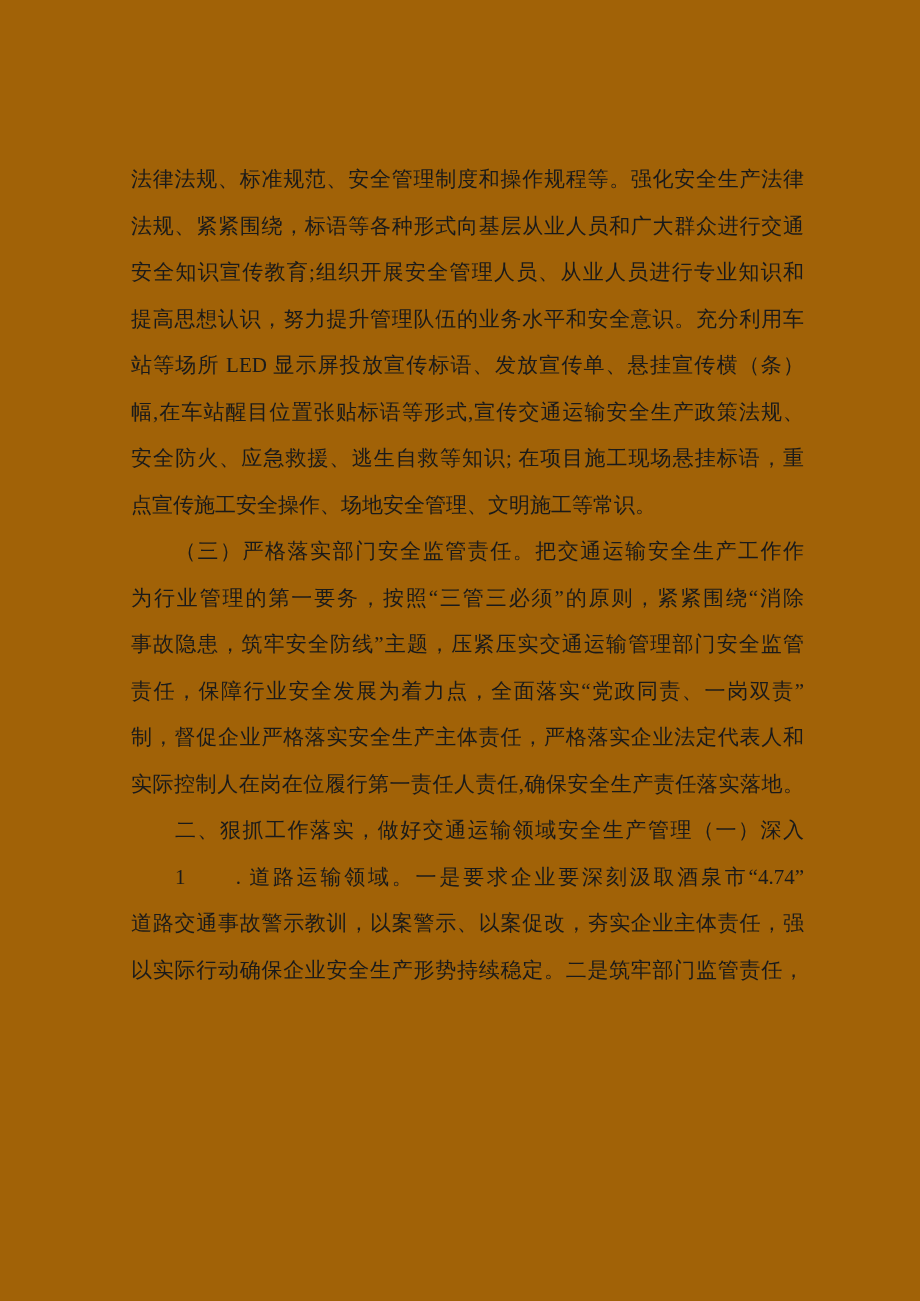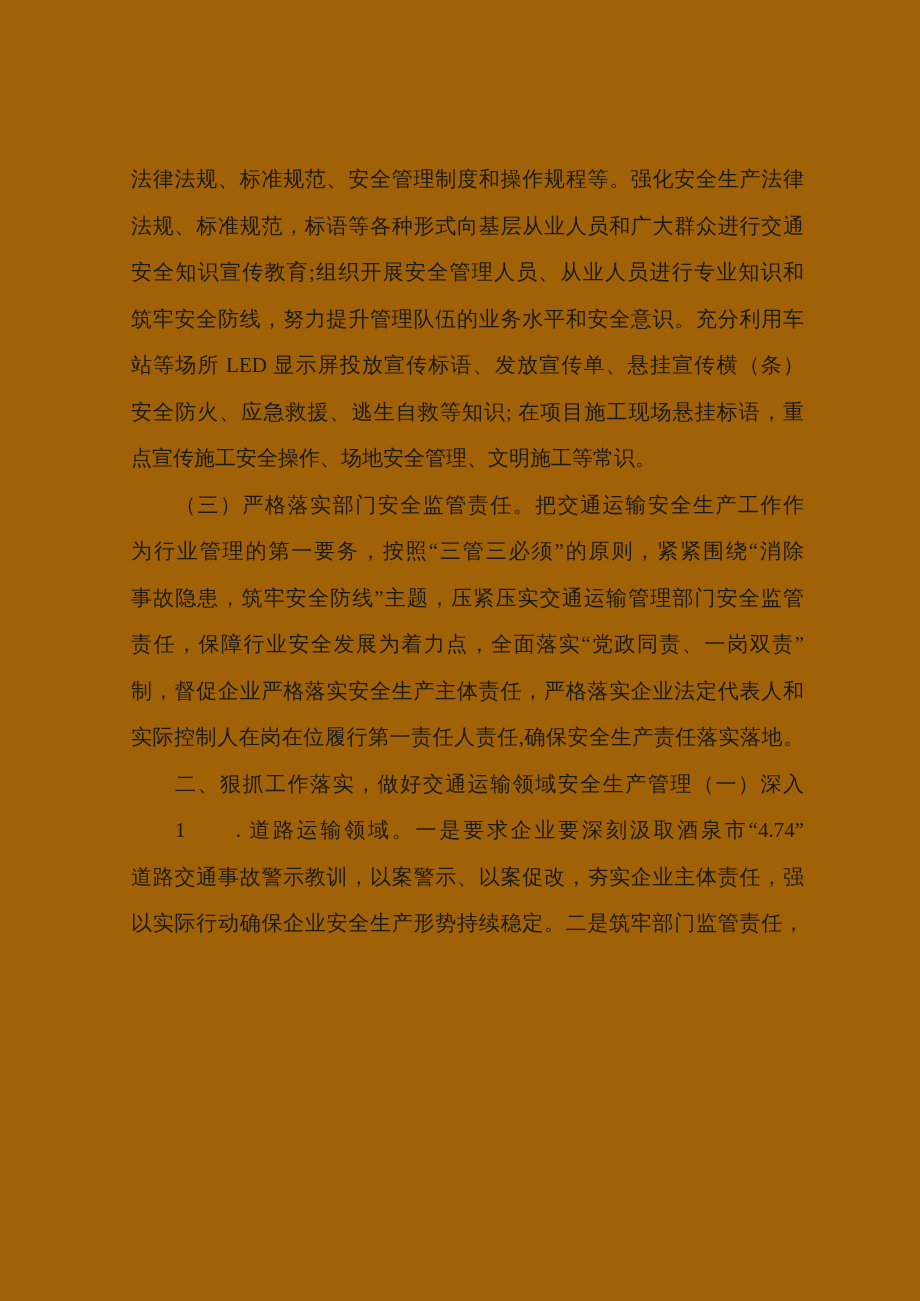--- a/index.html
+++ b/index.html
@@ -40,24 +40,25 @@
     text-align: justify;
     text-align-last: justify;
   }
 </style>
 </head>
 <body>
 
 <div class="page" style="background: #a16207; padding-left: 20px;">
   <div class="doc-body" style="color: rgb(26, 26, 26);">
       <div class="line j">法律法规、标准规范、安全管理制度和操作规程等。强化安全生产法律</div>
-      <div class="line j">法规、标准规范，标语等各种形式向基层从业人员和广大群众进行交通</div>
+      <div class="line j">法规、紧紧围绕，标语等各种形式向基层从业人员和广大群众进行交通</div>
       <div class="line j">安全知识宣传教育;组织开展安全管理人员、从业人员进行专业知识和</div>
-      <div class="line j">筑牢安全防线，努力提升管理队伍的业务水平和安全意识。充分利用车</div>
+      <div class="line j">提高思想认识，努力提升管理队伍的业务水平和安全意识。充分利用车</div>
       <div class="line j">站等场所 LED 显示屏投放宣传标语、发放宣传单、悬挂宣传横（条）</div>
+      <div class="line j">幅,在车站醒目位置张贴标语等形式,宣传交通运输安全生产政策法规、</div>
       <div class="line j">安全防火、应急救援、逃生自救等知识; 在项目施工现场悬挂标语，重</div>
       <div class="line">点宣传施工安全操作、场地安全管理、文明施工等常识。</div>
       <div class="line j" style="padding-left: 44px;">（三）严格落实部门安全监管责任。把交通运输安全生产工作作</div>
       <div class="line j">为行业管理的第一要务，按照“三管三必须”的原则，紧紧围绕“消除</div>
       <div class="line j">事故隐患，筑牢安全防线”主题，压紧压实交通运输管理部门安全监管</div>
       <div class="line j">责任，保障行业安全发展为着力点，全面落实“党政同责、一岗双责”</div>
       <div class="line j">制，督促企业严格落实安全生产主体责任，严格落实企业法定代表人和</div>
       <div class="line j">实际控制人在岗在位履行第一责任人责任,确保安全生产责任落实落地。</div>
       <div class="line j" style="padding-left: 44px;">二、狠抓工作落实，做好交通运输领域安全生产管理（一）深入</div>
       <div class="line j" style="padding-left: 44px;">1　　. 道路运输领域。一是要求企业要深刻汲取酒泉市“4.74”</div>

